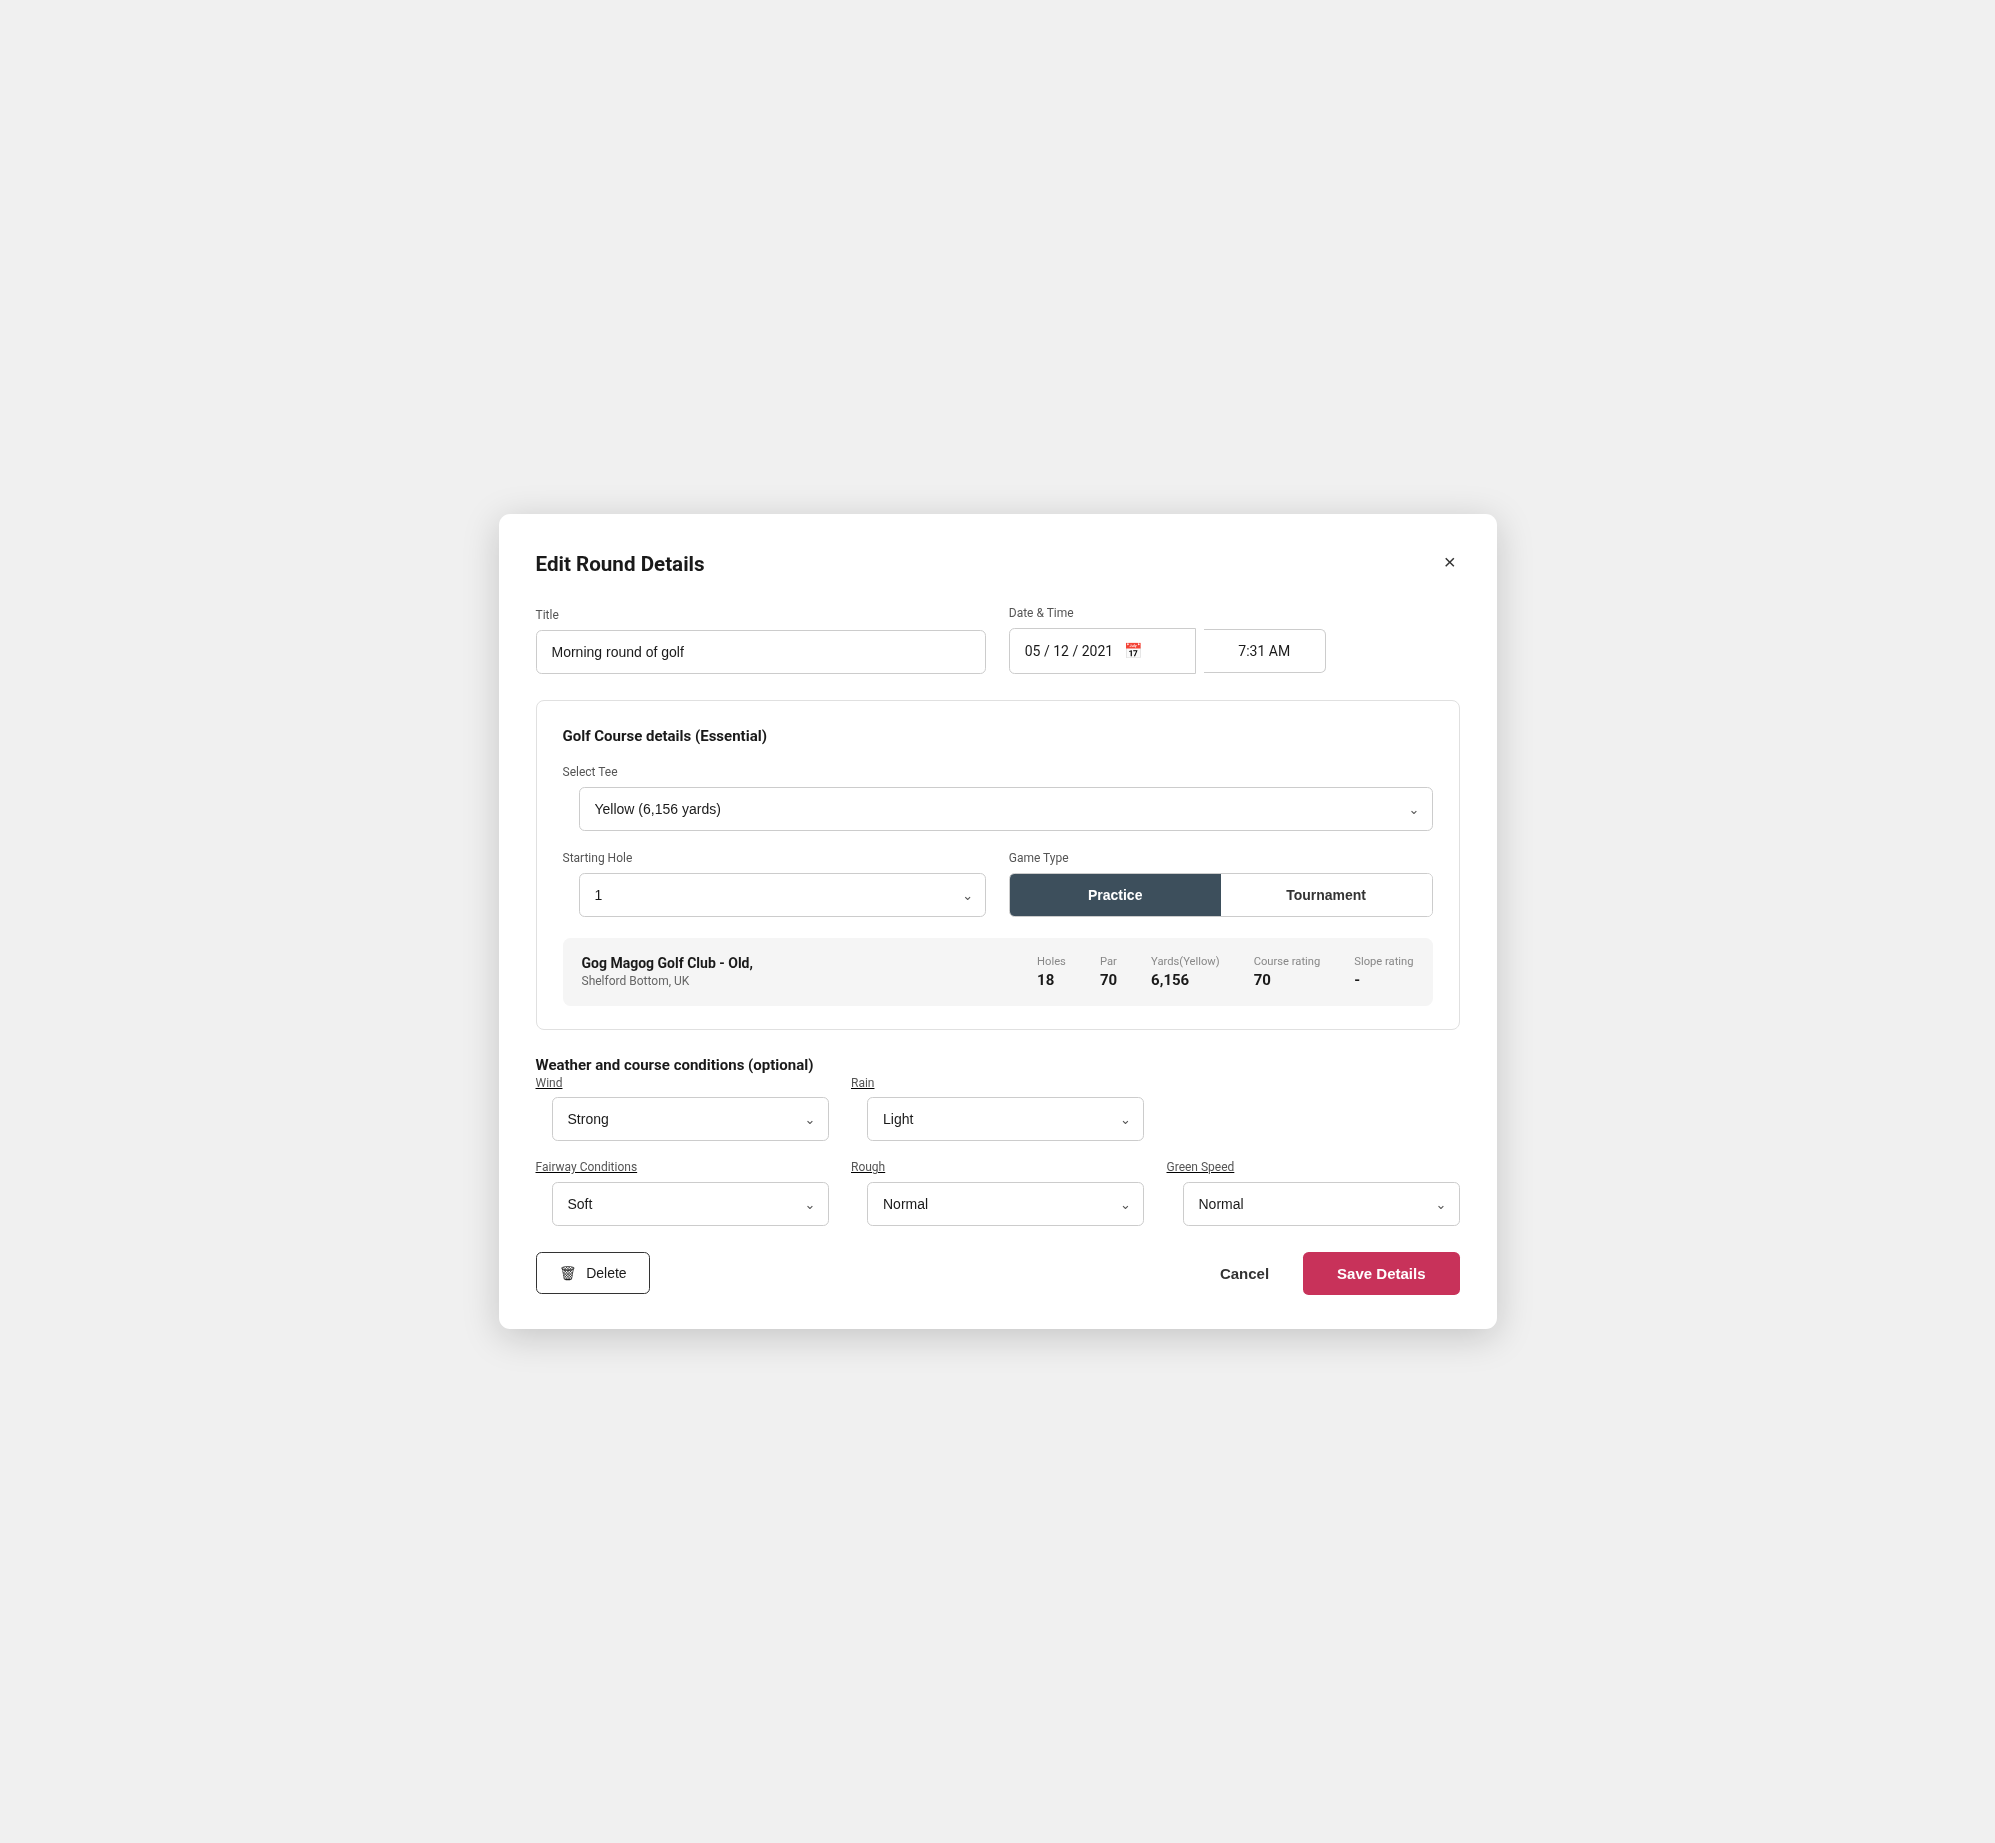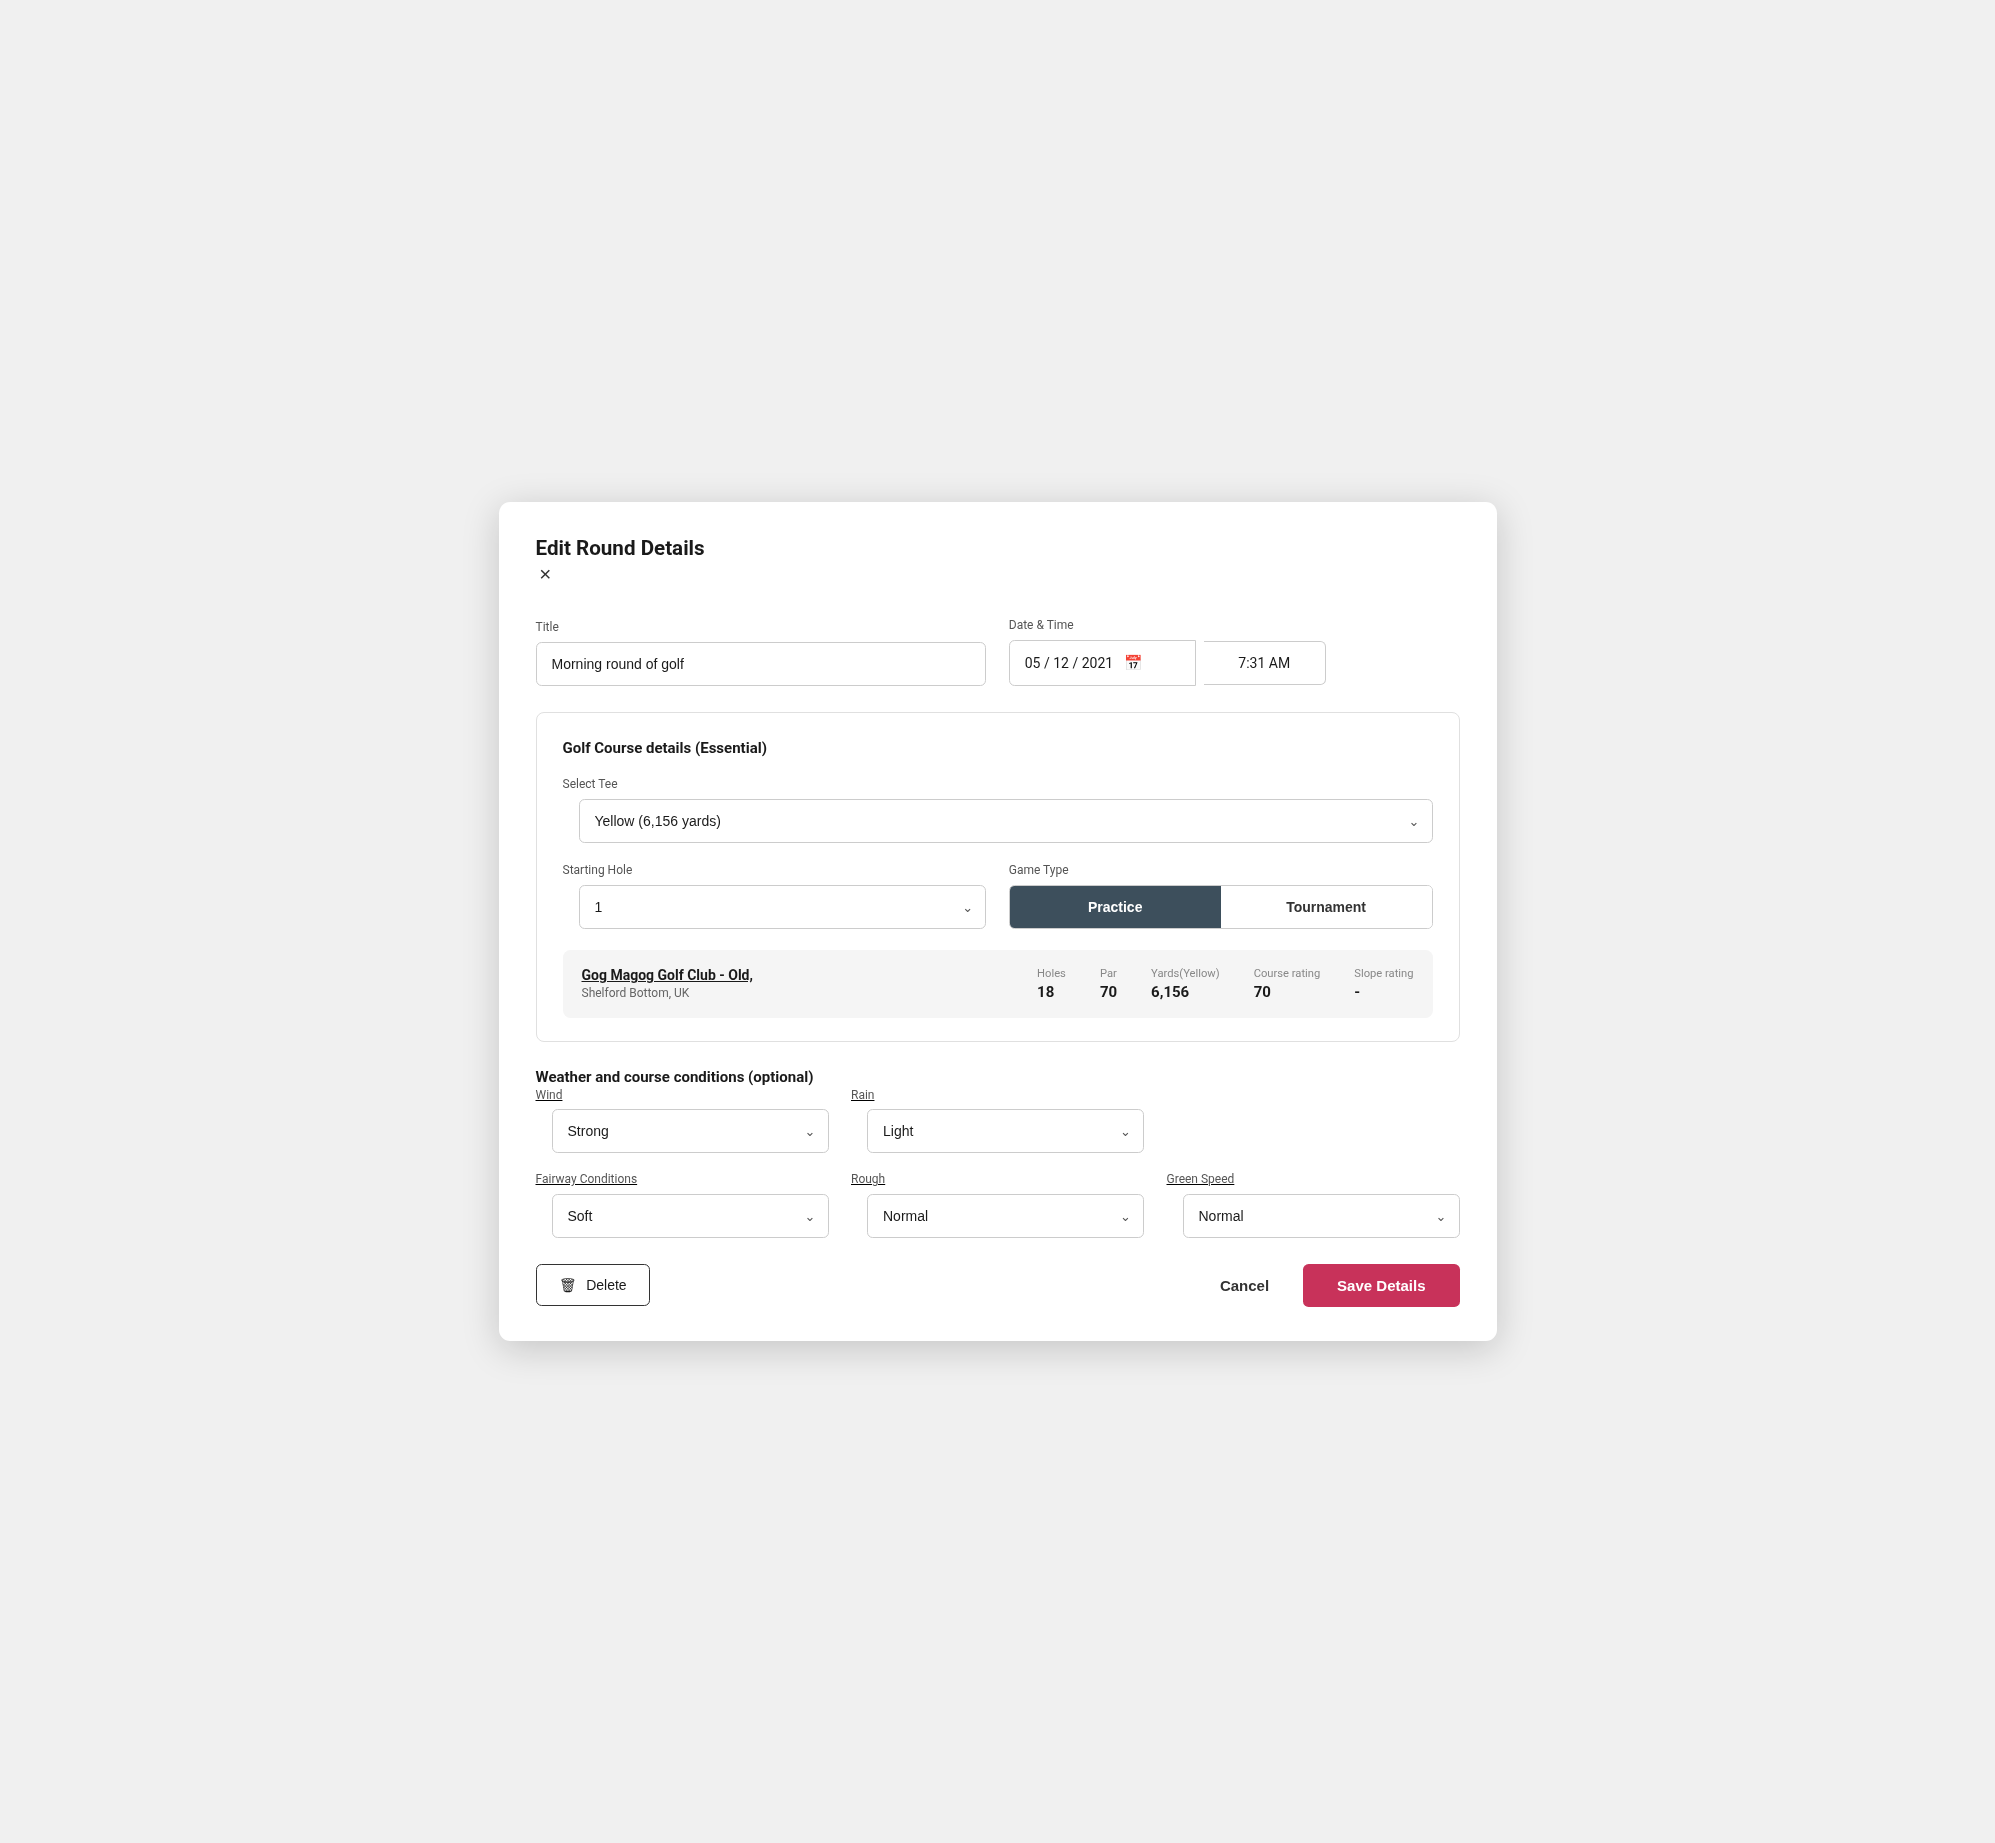--- a/index.html
+++ b/index.html
@@ -17,23 +17,22 @@
       border-radius: 11.2px;
       width: 998px;
       max-width: 100%;
       padding: 34px 37px 34px 37px;
       box-shadow: 0 7.5px 37px rgba(0,0,0,0.18);
       position: relative;
     }
     .modal-header {
       display: flex;
       justify-content: space-between;
-      align-items: flex-start;
+      align-items: flex-end;
       margin-bottom: 30px;
-      flex-direction: column;
     }
     .modal-title {
       font-size: 20.6px;
       font-weight: 700;
       color: #1a1a1a;
     }
     .close-btn {
       background: none;
       border: none;
       cursor: pointer;
@@ -203,21 +202,20 @@
       align-items: center;
       gap: 0;
     }
     .course-info-name {
       flex: 1;
     }
     .course-info-name .name {
       font-size: 14px;
       font-weight: 700;
       color: #1a1a1a;
-      text-decoration: underline;
     }
     .course-info-name .location {
       font-size: 12px;
       color: #666;
       margin-top: 2.8px;
     }
     .course-stats {
       display: flex;
       gap: 34px;
     }

